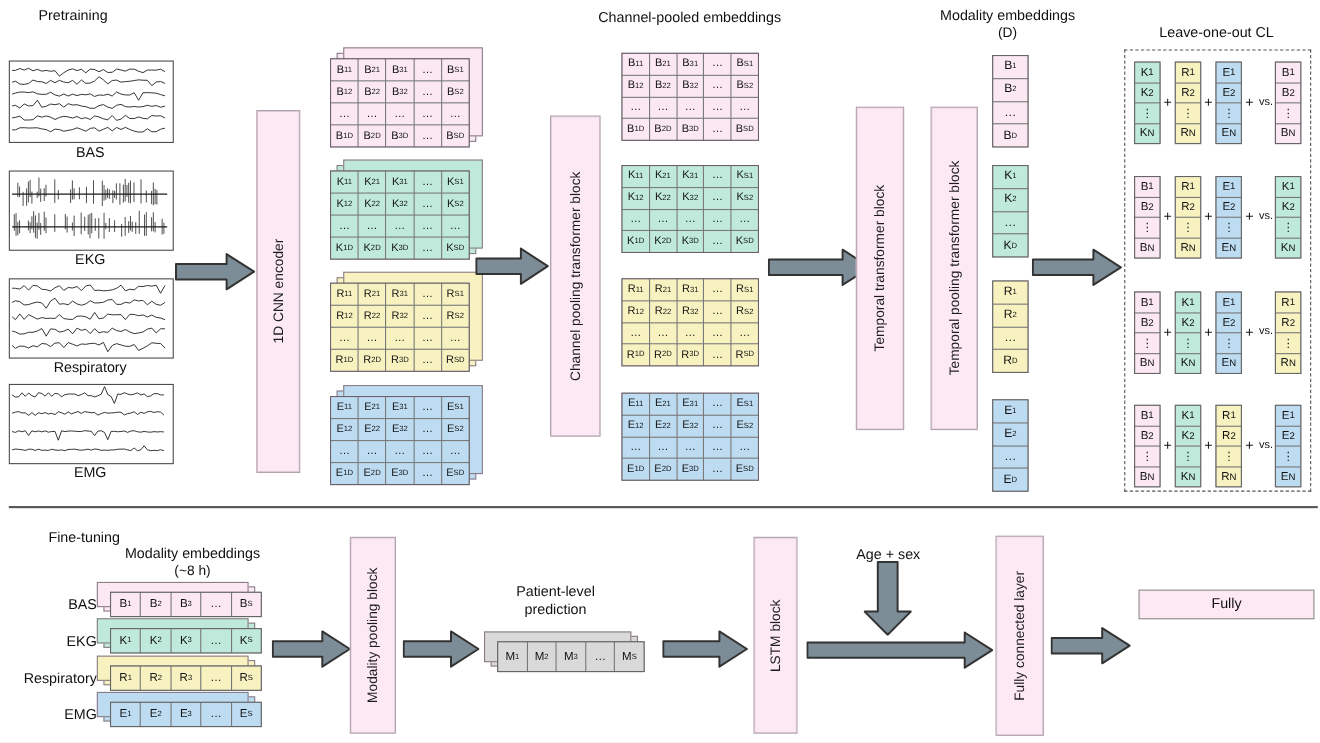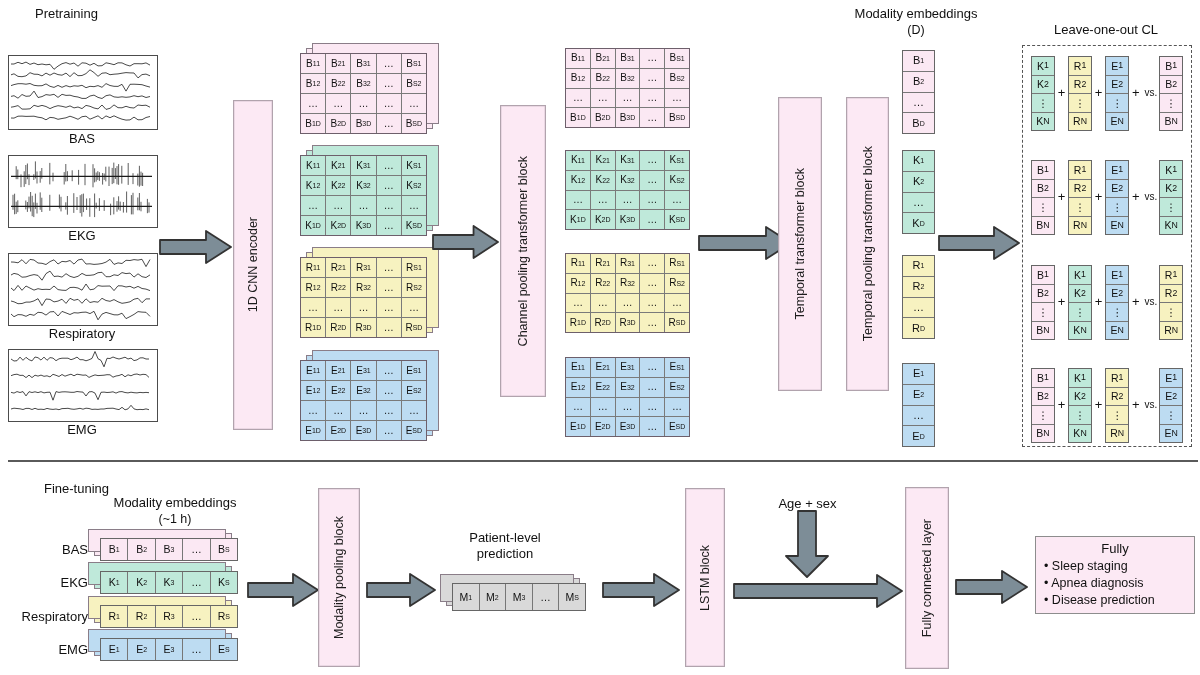--- a/index.html
+++ b/index.html
@@ -194,20 +194,21 @@
     </div>
 
   <div class="harrow" style="left:432px;top:224px;width:67px;height:36px;"><svg width="67" height="36" viewBox="0 0 67 36">
     <polygon points="1,11 41.54,11 41.54,2 66,18 41.54,34 41.54,25 1,25" fill="#7d8d97" stroke="#333" stroke-width="1.8" stroke-linejoin="round"></polygon>
       </svg></div>
 
   <div class="vblock" style="left:500px;top:105px;width:44px;height:290px;">
     <span class="vtext">Channel pooling transformer block</span>
   </div>
 
+  <div class="abs title" style="left:500px;top:8px;width:254px;">Channel-pooled embeddings</div>
   <div id="cpe-matrices">
       <div class="stack" style="left: 565px; top: 48px; width: 125px; height: 80px;">
         <div class="grid" style="width: 123px; height: 78px; grid-template-columns: repeat(5, 1fr); grid-template-rows: repeat(4, 1fr);">
           <div class="cell" style="background: rgb(251, 232, 243);">B<sub>11</sub></div>
           <div class="cell" style="background: rgb(251, 232, 243);">B<sub>21</sub></div>
           <div class="cell" style="background: rgb(251, 232, 243);">B<sub>31</sub></div>
           <div class="cell" style="background: rgb(251, 232, 243);">…</div>
           <div class="cell" style="background: rgb(251, 232, 243);">B<sub>S1</sub></div>
           <div class="cell" style="background: rgb(251, 232, 243);">B<sub>12</sub></div>
           <div class="cell" style="background: rgb(251, 232, 243);">B<sub>22</sub></div>
@@ -466,21 +467,21 @@
           <div class="loo-cell" style="background: rgb(189, 220, 242);">E<sub>N</sub></div>
         </div>
       </div>
     </div>
 
   <div class="divider" style="left:8px;top:460px;width:1190px;"></div>
 
   <div class="abs section-label" style="left:44px;top:481px;">Fine-tuning</div>
 
   <div class="abs title" style="left:75px;top:495px;width:200px;">Modality embeddings</div>
-  <div class="abs subtitle" style="left:75px;top:512px;width:200px;">(~1 h)</div>
+  <div class="abs subtitle" style="left:75px;top:512px;width:200px;">(~8 h)</div>
 
   <div id="ft-rows">
       <div class="ft-label" style="left: 2px; top: 542px; width: 86px;">BAS</div>
       <div class="stack" style="left: 100px; top: 538px; width: 138px; height: 23px;">
         <div class="sheet" style="left: 0px; top: 0px; width: 136px; height: 21px; background: rgb(251, 232, 243); transform: translate(-6px, -5px);"></div>
         <div class="sheet" style="left: 0px; top: 0px; width: 136px; height: 21px; background: rgb(251, 232, 243); transform: translate(-12px, -9px);"></div>
         <div class="strip" style="width: 136px; height: 21px; grid-template-columns: repeat(5, 1fr);">
           <div class="hcell" style="background: rgb(251, 232, 243);">B<sub>1</sub></div>
           <div class="hcell" style="background: rgb(251, 232, 243);">B<sub>2</sub></div>
           <div class="hcell" style="background: rgb(251, 232, 243);">B<sub>3</sub></div>
@@ -573,20 +574,15 @@
   <div class="vblock" style="left:905px;top:487px;width:42px;height:180px;">
     <span class="vtext">Fully connected layer</span>
   </div>
 
   <div class="harrow" style="left:955px;top:569px;width:73px;height:36px;"><svg width="73" height="36" viewBox="0 0 73 36">
     <polygon points="1,11 47,11 47,2 72,18 47,34 47,25 1,25" fill="#7d8d97" stroke="#333" stroke-width="1.8" stroke-linejoin="round"></polygon>
       </svg></div>
 
   <div class="tasks-box" style="left:1035px;top:536px;width:142px;">
     <div class="tasks-title">Fully</div>
-    <div id="tasks-list">
-        <div class="task-item">Sleep staging</div>
-        <div class="task-item">Apnea diagnosis</div>
-        <div class="task-item">Disease prediction</div>
-      </div>
   </div>
 
 </div>
 
 </body></html>

